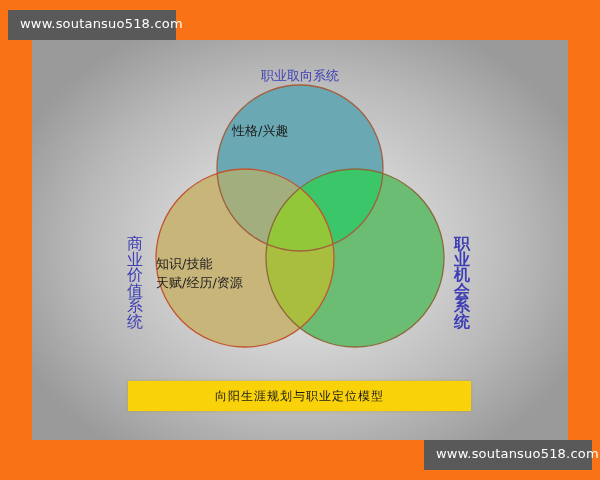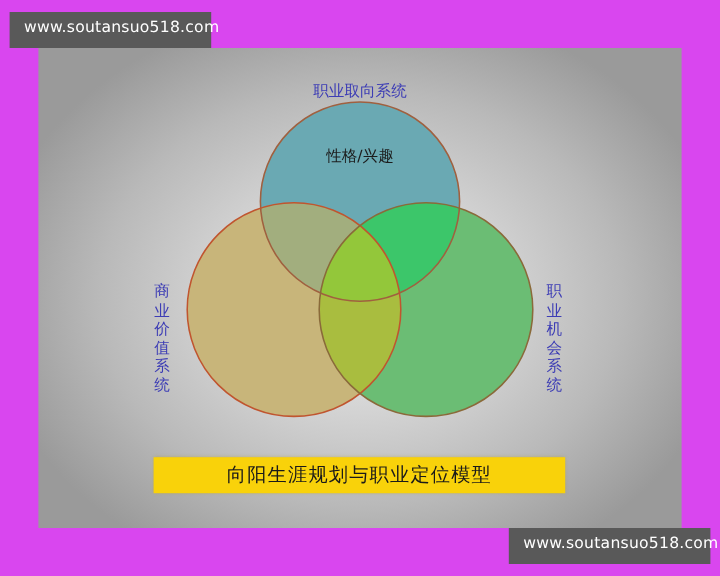--- a/index.html
+++ b/index.html
@@ -8,21 +8,21 @@
       width: 600px;
       height: 480px;
       background: #ffffff;
       overflow: hidden;
       font-family: "DejaVu Sans", sans-serif;
     }
     .page {
       position: relative;
       width: 600px;
       height: 480px;
-      background: #d946ef;
+      background: #f97316;
     }
     .frame {
       position: absolute;
       left: 32px;
       top: 40px;
       width: 536px;
       height: 400px;
       background: radial-gradient(ellipse 58% 62% at 50% 52%, #e6e6e6 0%, #d6d6d6 35%, #b9b9b9 70%, #9a9a9a 100%);
       overflow: hidden;
     }
@@ -56,31 +56,31 @@
       top: 27px;
       text-align: center;
       color: #3d3db5;
       font-size: 13px;
       font-family: Liberation Sans, sans-serif;
     }
     .vlabel {
       position: absolute;
       width: 16px;
       color: #3d3db5;
-      font-size: 13px;
+      font-size: 16px;
       line-height: 15.5px;
-      text-align: center;
+      text-align: left;
       word-break: break-all;
       font-family: "DejaVu Sans", sans-serif;
     }
     .vlabel-left { left: 95px; top: 196px; }
-    .vlabel-right { left: 422px; top: 196px; }
+    .vlabel-right { left: 422px; top: 196px; font-weight: bold; }
     .circle-text {
       position: absolute;
-      text-align: center;
+      text-align: left;
       color: #1c1c1c;
       font-size: 13px;
       line-height: 19px;
       font-family: "DejaVu Sans", sans-serif;
       white-space: nowrap;
     }
     .t-top { left: 200px; width: 136px; top: 81px; }
     .t-left { left: 124px; width: 140px; top: 214px; }
     .t-right { left: 290px; width: 150px; top: 214px; color: #143b14; }
     .t-center {
@@ -90,21 +90,21 @@
     .banner {
       position: absolute;
       left: 96px;
       top: 341px;
       width: 343px;
       height: 30px;
       background: #f9d20a;
       box-shadow: 0 0 3px rgba(180,150,0,0.5);
       text-align: center;
       line-height: 30px;
-      font-size: 16px;
+      font-size: 12px;
       letter-spacing: 1px;
       color: #1a1a1a;
       font-family: "DejaVu Sans", sans-serif;
     }
   </style>
 </head>
 <body>
 
 <div class="page">
 
@@ -149,20 +149,22 @@
 
     <div class="label-top">职业取向系统</div>
     <div class="vlabel vlabel-left">商业价值系统</div>
     <div class="vlabel vlabel-right">职业机会系统</div>
 
     <div class="circle-text t-top">
       <div>性格/兴趣</div>
     </div>
 
     <div class="circle-text t-left">
+      <div>知识/技能</div>
+      <div>天赋/经历/资源</div>
     </div>
 
 
 
     <div class="banner">向阳生涯规划与职业定位模型</div>
   </div>
 
   <div class="watermark wm-bottom">www.soutansuo518.com</div>
 
 </div>

